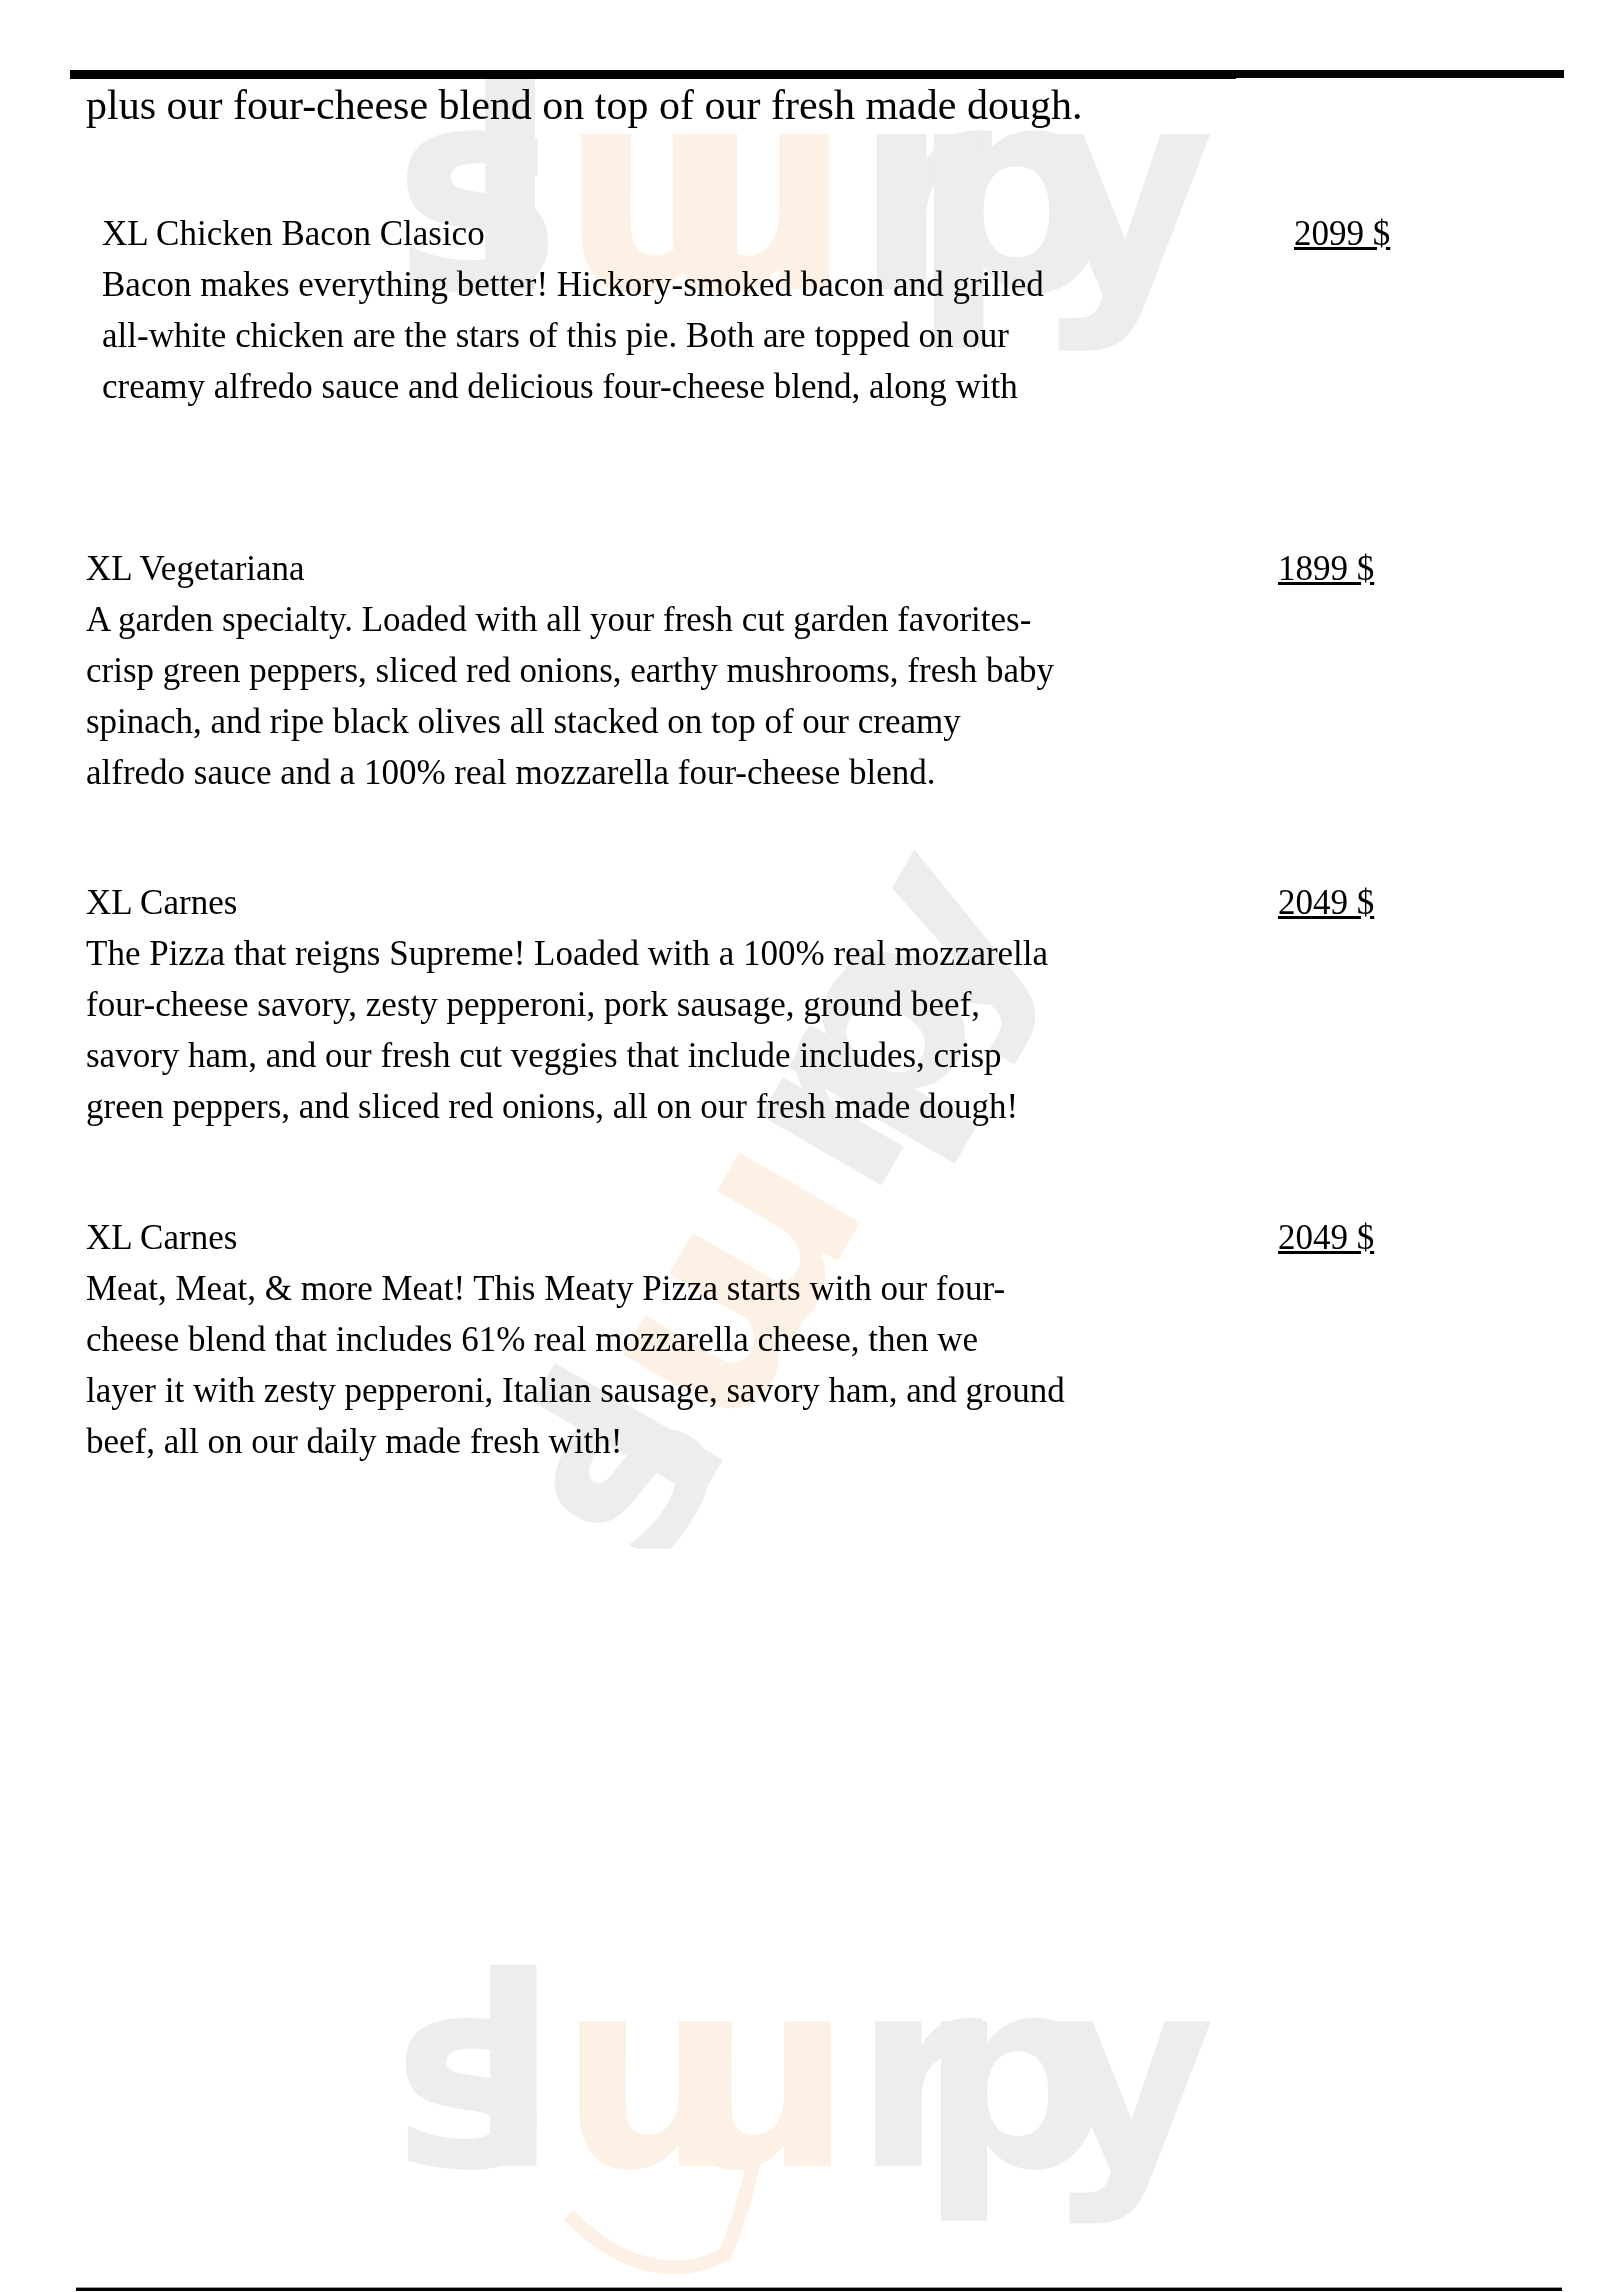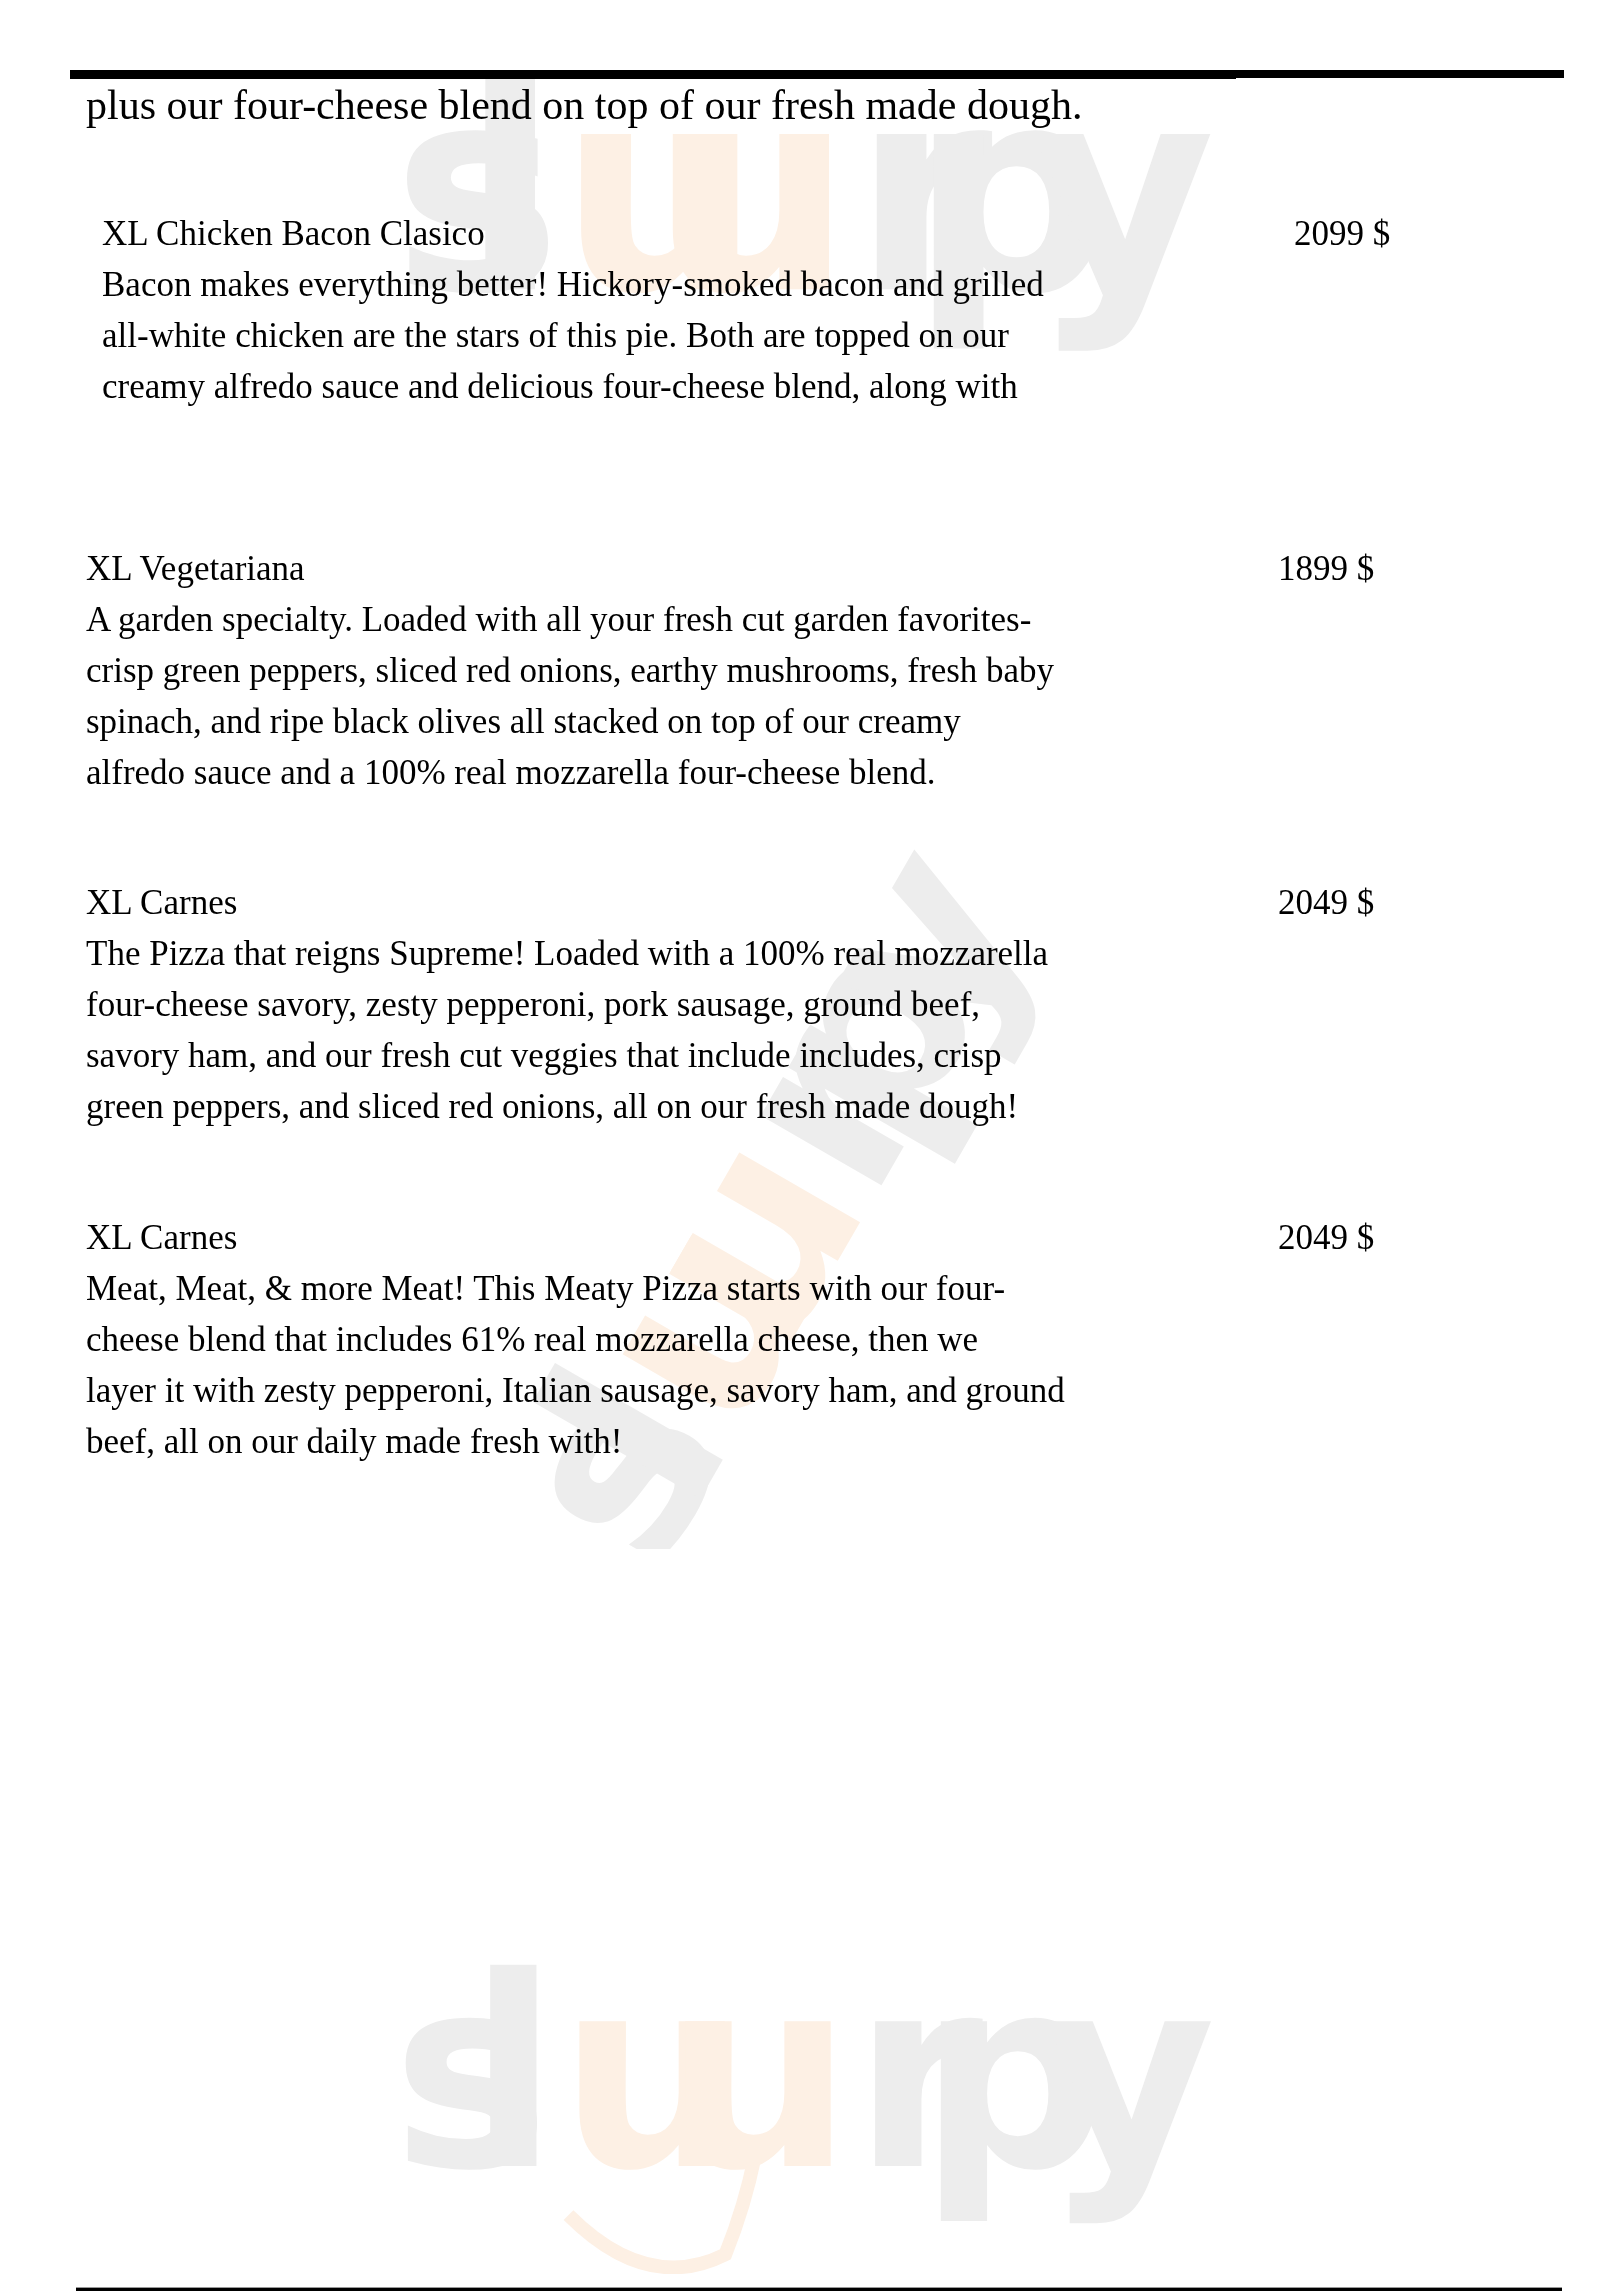--- a/index.html
+++ b/index.html
@@ -4,21 +4,21 @@
 <style>
   html, body { margin: 0; padding: 0; background: #ffffff; }
   body { width: 1621px; height: 2293px; position: relative; overflow: hidden;
          font-family: "Liberation Serif", "DejaVu Serif", serif; color: #000; }
   .rule-top-left { position: absolute; left: 70px; top: 70px; width: 1166px; height: 8.8px; background: #000; }
   .rule-top-right { position: absolute; left: 1236px; top: 70px; width: 328px; height: 7.8px; background: #000; }
   .rule-bottom { position: absolute; left: 76px; top: 2287px; width: 1486px; height: 2.9px; background: #000; border-top: 1px solid #999; }
   .text-line { position: absolute; left: 86px; font-size: 42px; line-height: 51px; white-space: nowrap; }
   .item { position: absolute; left: 86px; width: 1176px; }
   .item-title, .item-desc-line { font-size: 35px; line-height: 51px; white-space: nowrap; display: block; }
-  .item-price { position: absolute; left: 1192px; top: 0; font-size: 35px; line-height: 51px; white-space: nowrap; }
+  .item-price { position: absolute; left: 1192px; top: 0; font-size: 35px; line-height: 51px; white-space: nowrap; text-decoration: underline; }
   .wm { position: absolute; pointer-events: none; z-index: 0; }
   .content { position: relative; z-index: 1; }
 </style>
 </head>
 <body>
 
 <svg class="wm" style="left:392px; top:59px;" width="863" height="294" viewBox="0 0 880 300">
   <text x="0" y="235" font-family="DejaVu Sans, sans-serif" font-weight="bold" font-size="290" fill="#ededed" textLength="170">sl</text>
   <text x="170" y="235" font-family="DejaVu Sans, sans-serif" font-weight="bold" font-size="290" fill="#fdf0e4" textLength="300">uu</text>
   <text x="470" y="235" font-family="DejaVu Sans, sans-serif" font-weight="bold" font-size="290" fill="#ededed" textLength="370">rpy</text>

